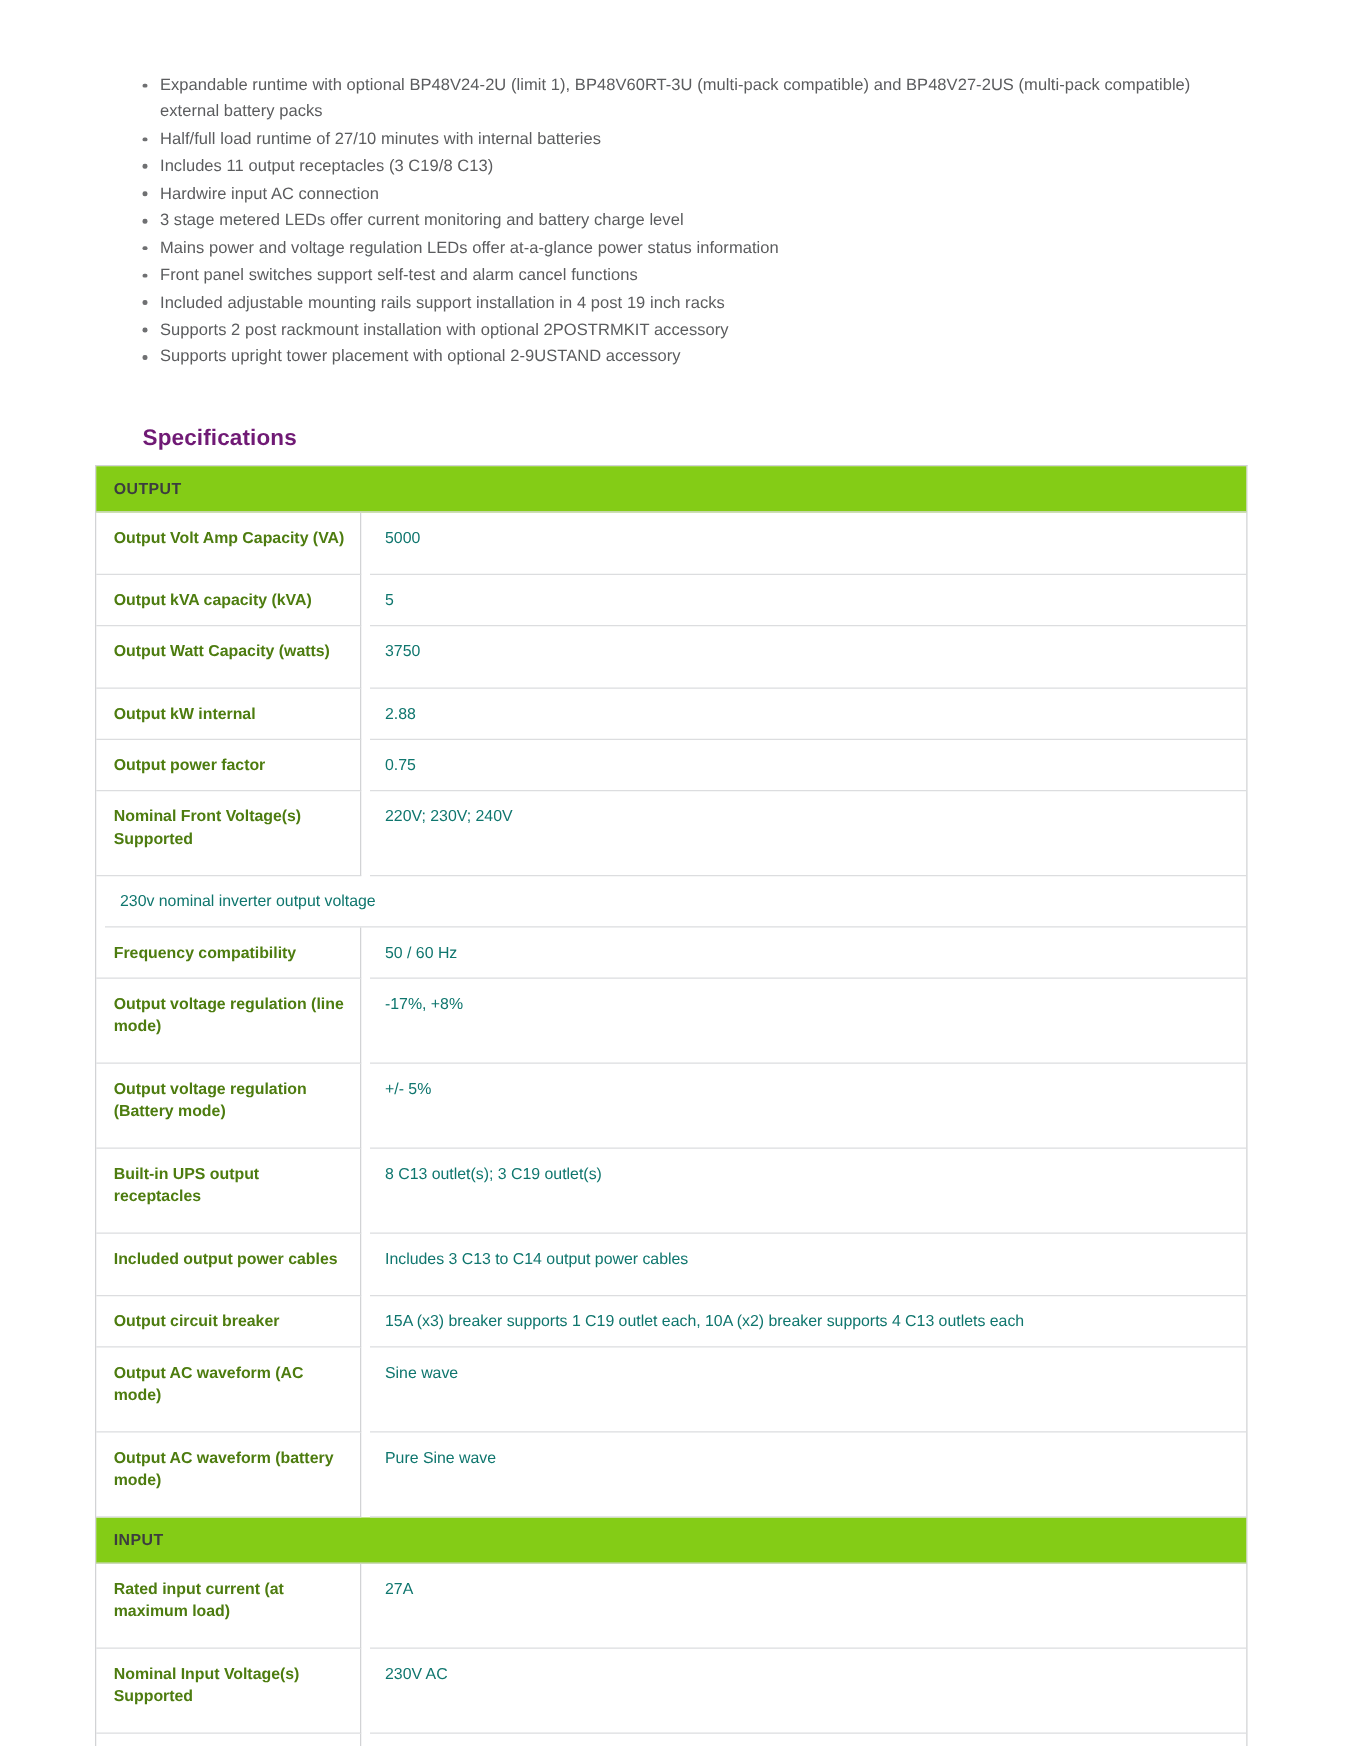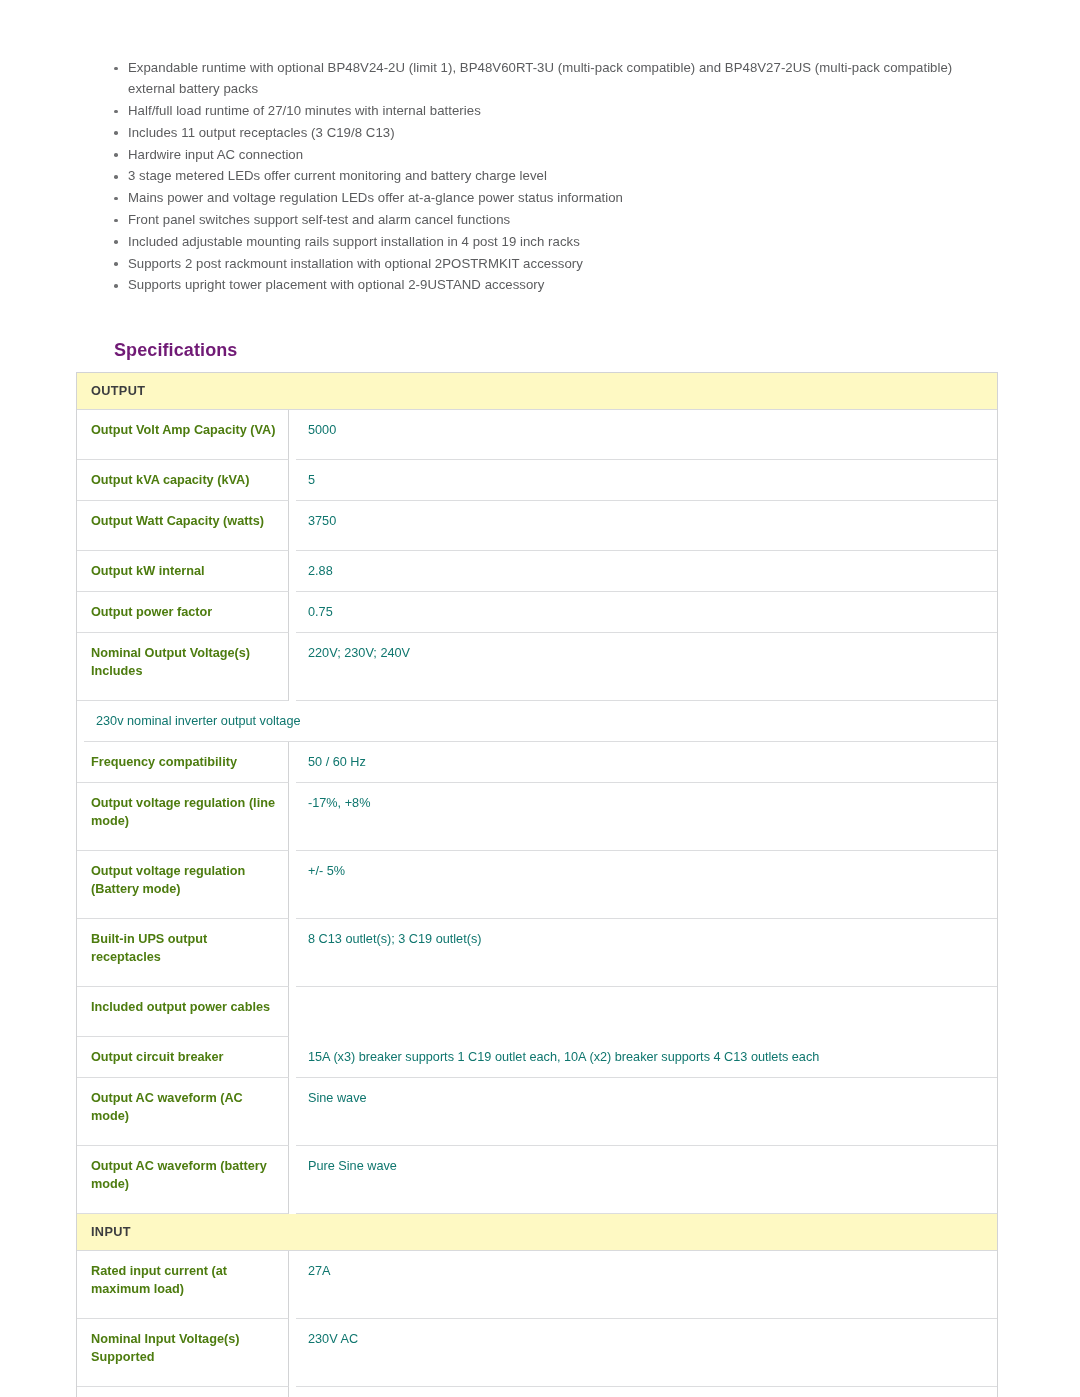--- a/index.html
+++ b/index.html
@@ -87,21 +87,21 @@
 
   
   .section-row {
     padding: 11px 0 11px 14px;
     font-size: 12.7px;
     font-weight: bold;
     color: #3c3d3f;
     letter-spacing: 0.35px;
     border-bottom: 1px solid #d9dadc;
     box-sizing: border-box;
-    background: #fef9c3;
+    background: #84cc16;
   }
 
   .cell-label {
     width: 212px;
     flex: 0 0 212px;
     box-sizing: border-box;
     padding: 11px 12px 11px 14px;
     font-size: 12.7px;
     font-weight: bold;
     line-height: 18px;
@@ -163,21 +163,21 @@
       </div>
       <div class="spec-row">
         <div class="cell-label">Output kW internal</div>
         <div class="cell-value">2.88</div>
       </div>
       <div class="spec-row">
         <div class="cell-label">Output power factor</div>
         <div class="cell-value">0.75</div>
       </div>
       <div class="spec-row tall">
-        <div class="cell-label">Nominal Output Voltage(s) Includes</div>
+        <div class="cell-label">Nominal Front Voltage(s) Supported</div>
         <div class="cell-value">220V; 230V; 240V</div>
       </div>
       <div class="spec-row">
         <div class="cell-value">230v nominal inverter output voltage</div>
       </div>
       <div class="spec-row">
         <div class="cell-label">Frequency compatibility</div>
         <div class="cell-value">50 / 60 Hz</div>
       </div>
       <div class="spec-row tall">
@@ -187,20 +187,21 @@
       <div class="spec-row tall">
         <div class="cell-label">Output voltage regulation (Battery mode)</div>
         <div class="cell-value">+/- 5%</div>
       </div>
       <div class="spec-row tall">
         <div class="cell-label">Built-in UPS output receptacles</div>
         <div class="cell-value">8 C13 outlet(s); 3 C19 outlet(s)</div>
       </div>
       <div class="spec-row tall">
         <div class="cell-label">Included output power cables</div>
+        <div class="cell-value">Includes 3 C13 to C14 output power cables</div>
       </div>
       <div class="spec-row">
         <div class="cell-label">Output circuit breaker</div>
         <div class="cell-value">15A (x3) breaker supports 1 C19 outlet each, 10A (x2) breaker supports 4 C13 outlets each</div>
       </div>
       <div class="spec-row tall">
         <div class="cell-label">Output AC waveform (AC mode)</div>
         <div class="cell-value">Sine wave</div>
       </div>
       <div class="spec-row tall">

